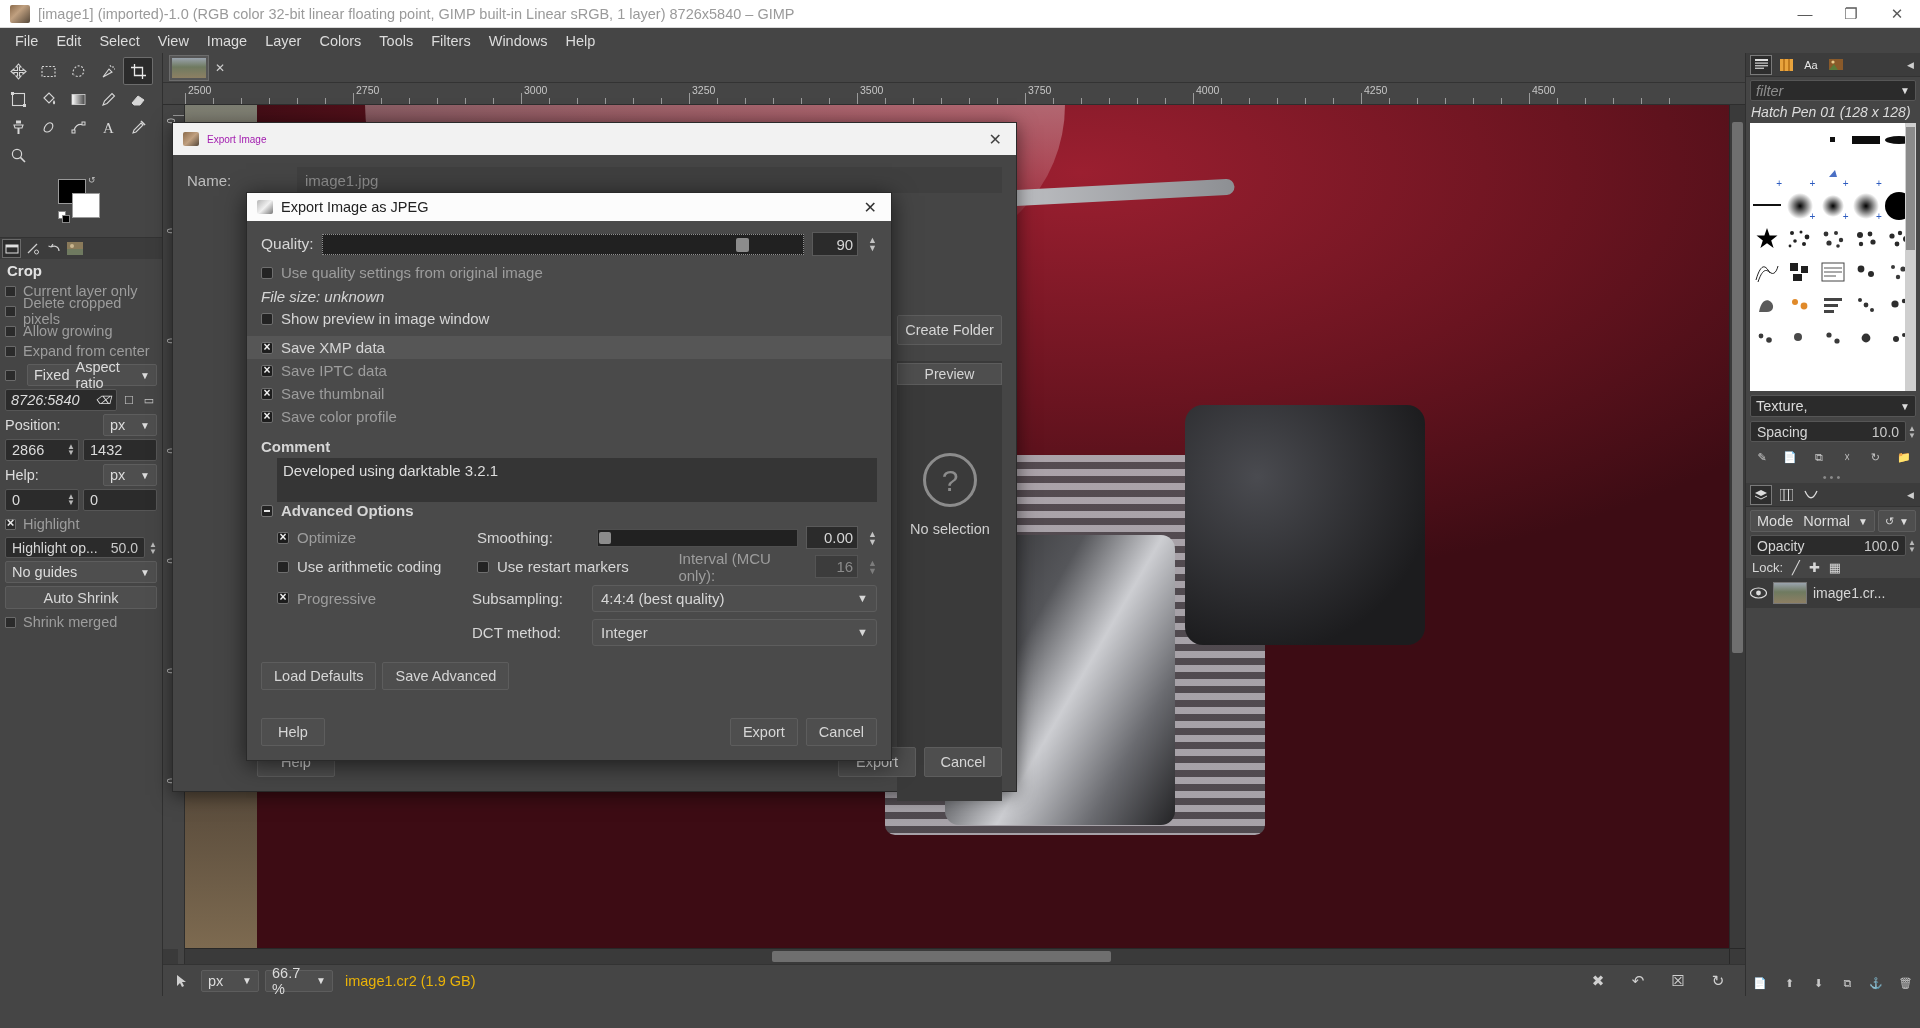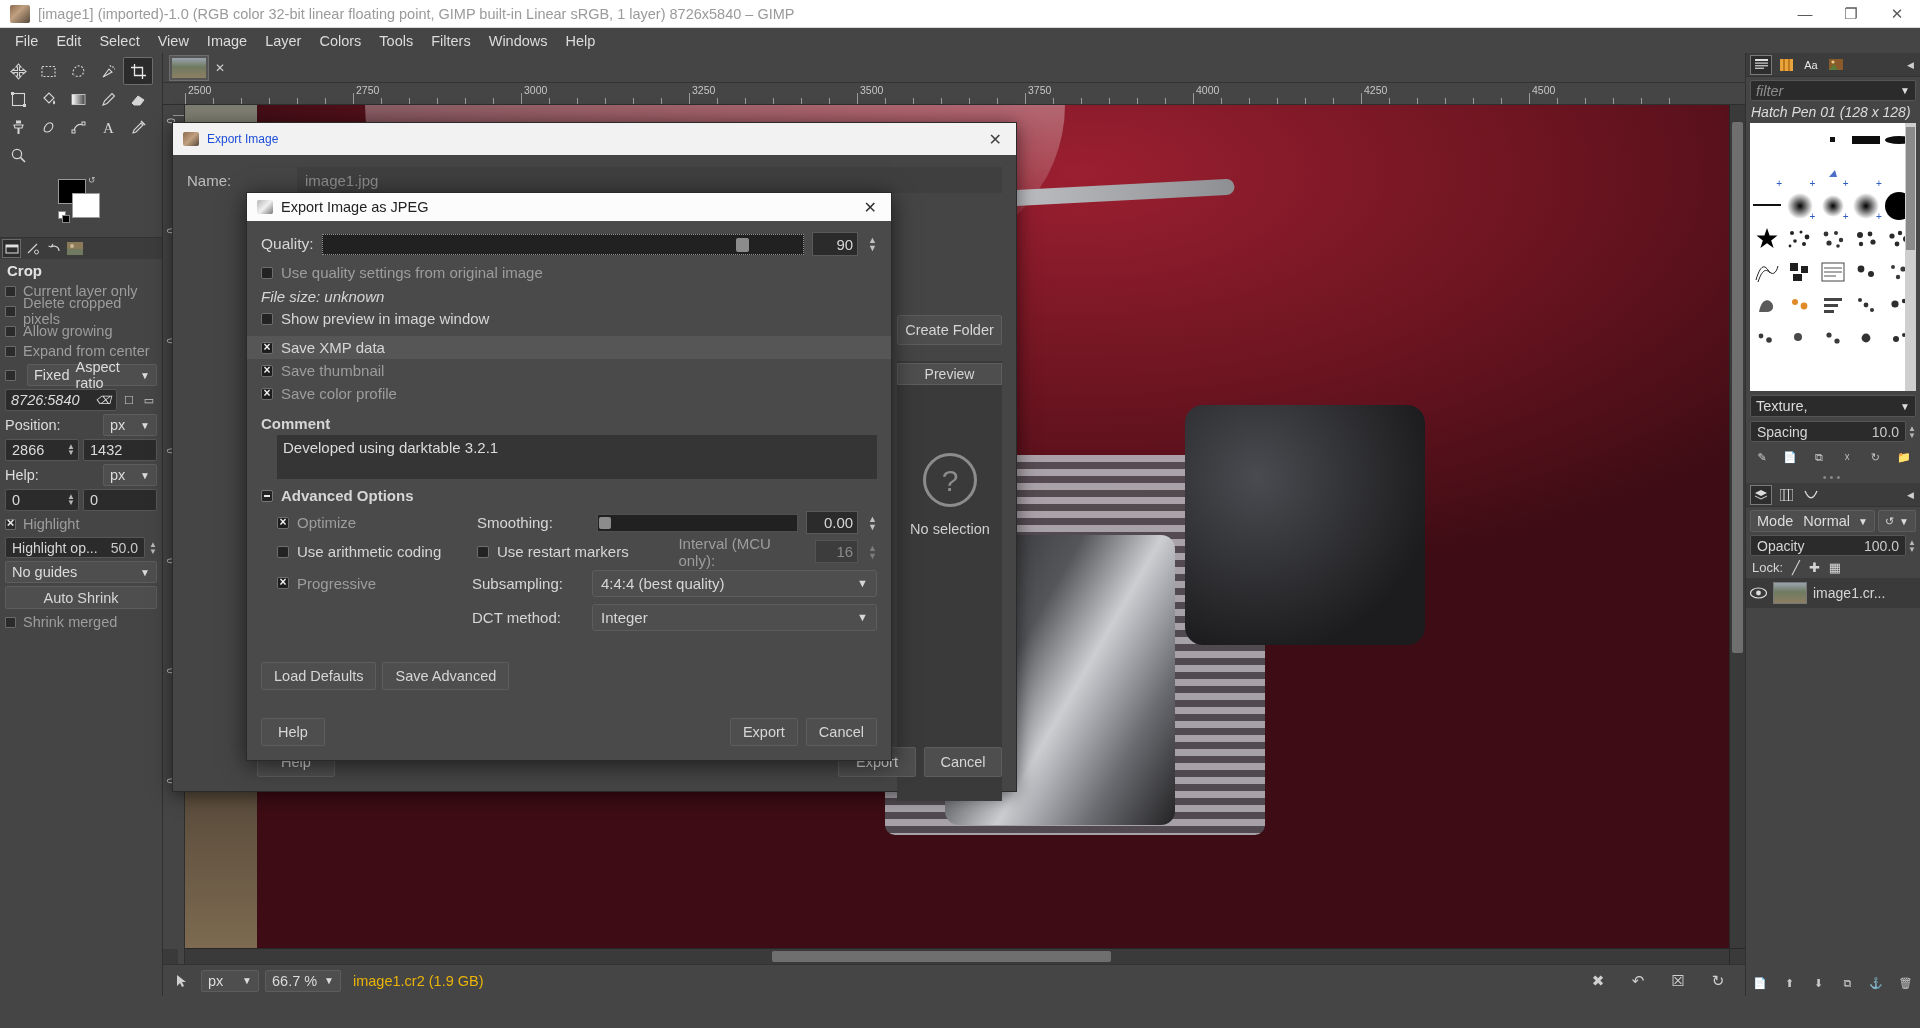--- a/index.html
+++ b/index.html
@@ -168,21 +168,21 @@
     justify-content:center; color:#d0d0d0; }
   #statusbar .sfile { font-size:14.5px; color:#eab308; margin-left:6px; }
 
   
   #exportDlg { position:absolute; left:172px; top:122px; width:845px; height:670px;
     background:#454545; border:1px solid #2a2a2a; box-shadow:0 3px 18px rgba(0,0,0,.55); }
   #exportDlg .dhdr { height:32px; background:#f2f2f2; display:flex; align-items:center;
     padding:0 6px; }
   #exportDlg .dhdr .dico { width:16px; height:14px; margin:0 8px 0 4px;
     background:linear-gradient(135deg,#8a6a4a,#c0a080,#55483a); border-radius:2px; }
-  #exportDlg .dhdr .dtitle { color:#1d4ed8; font-size:12px; }
+  #exportDlg .dhdr .dtitle { color:#a21caf; font-size:10px; }
   #exportDlg .dhdr .dclose { margin-left:auto; color:#444; font-size:16px; padding:0 8px; }
   .namerow { display:flex; align-items:center; height:34px; padding:0 14px; margin-top:8px; }
   .namerow .nlbl { width:110px; color:#bdbdbd; font-size:15px; }
   .nameinput { flex:1; height:26px; background:#3f3f3f; border:none; color:#8e8e8e;
     font-size:15px; padding:0 8px; display:flex; align-items:center; }
   .createfolder { position:absolute; right:14px; top:192px; width:105px; height:30px;
     background:#4e4e4e; border:1px solid #5d5d5d; border-radius:2px;
     display:flex; align-items:center; justify-content:center; font-size:14.5px; }
   .previewpane { position:absolute; right:14px; top:238px; width:105px; height:440px;
     background:#3a3a3a; }
@@ -225,21 +225,21 @@
     border-radius:2px; margin-right:8px; flex:none; position:relative; }
   .jchk .cb.on { background:#1d1d1d; }
   .jchk .cb.on::after { content:"\00d7"; position:absolute; left:0; right:0; top:-4px;
     text-align:center; font-size:12px; color:#efefef; line-height:16px; font-weight:bold; }
   .jchk.hl { background:#565656; margin:0 -14px; padding:0 14px; }
   .fsize { font-style:italic; font-size:15px; margin:4px 0 2px 0; }
   .cmt-title { font-weight:bold; font-size:15px; margin:10px 0 3px 0; }
   .cmt-box { background:#353535; height:44px; margin-left:16px; padding:4px 6px;
     font-size:15px; color:#dcdcdc; }
   .adv-title { display:flex; align-items:center; font-weight:bold; font-size:15px;
-    margin:8px 0 4px 0; }
+    margin:0 0 4px 0; }
   .expander { width:12px; height:12px; background:#232323; border:1px solid #777;
     border-radius:2px; margin-right:8px; position:relative; }
   .expander::after { content:""; position:absolute; left:2px; right:2px; top:4px;
     height:2px; background:#e6e6e6; }
   .advgrid { margin-left:16px; }
   .advrow { display:flex; align-items:center; height:29px; }
   .advrow .c1 { width:200px; }
   .advrow .c2 { display:flex; align-items:center; gap:8px; flex:1; }
   .smtrack { flex:1; height:18px; background:#212121; border:1px solid #4f4f4f;
     position:relative; }
@@ -657,21 +657,21 @@
     <div id="statusbar">
       <div class="sb-ic">
         <svg width="14" height="14" viewBox="0 0 14 14">
             <path d="M2 1 L2 12 L5 9 L7 13 L9 12 L7 8 L11 8 Z" fill="#cfcfcf"></path>
           </svg>
       </div>
       <span class="combo" style="width:58px">
         <span>px</span>
         <span class="caret">▼</span>
       </span>
-      <span class="combo" style="width:76px">
+      <span class="combo" style="width:68px">
         <span>66.7 %</span>
         <span class="caret">▼</span>
       </span>
       <span class="sfile">image1.cr2 (1.9 GB)</span>
       <span style="margin-left:auto;display:flex;gap:14px;padding-right:8px">
         <span class="sb-ic">✖</span>
         <span class="sb-ic">↶</span>
         <span class="sb-ic">☒</span>
         <span class="sb-ic">↻</span>
       </span>
@@ -1152,20 +1152,24 @@
     <div class="jchk">
       <span class="cb"></span>
       <span>Show preview in image window</span>
     </div>
 
     <div style="height:6px"></div>
 
     <div class="jchk hl">
       <span class="cb on"></span>
       <span>Save XMP data</span>
+    </div>
+    <div class="jchk">
+      <span class="cb on"></span>
+      <span class="dim">Save IPTC data</span>
     </div>
     <div class="jchk">
       <span class="cb on"></span>
       <span class="dim">Save thumbnail</span>
     </div>
     <div class="jchk">
       <span class="cb on"></span>
       <span class="dim">Save color profile</span>
     </div>
 

